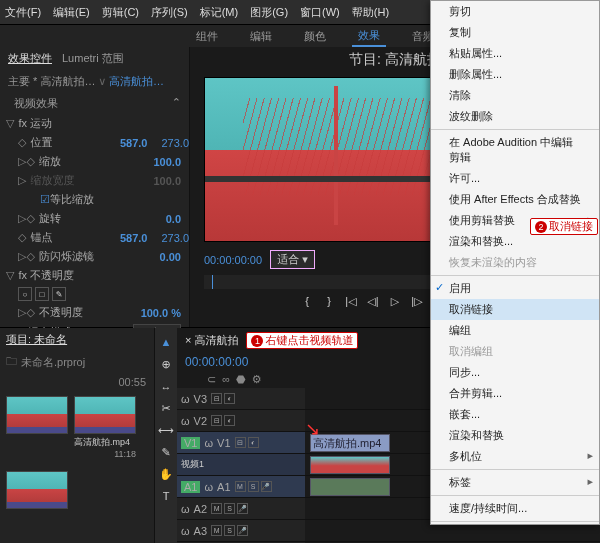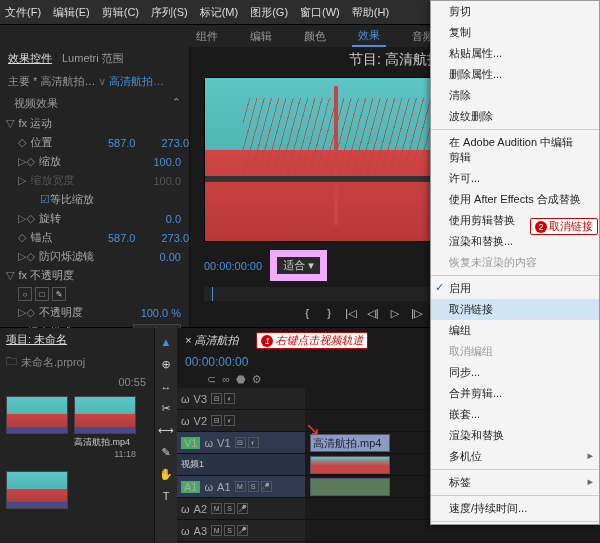--- a/index.html
+++ b/index.html
@@ -11,52 +11,52 @@
 .tabs-row .tab.active{color:#4a90d9;border-bottom:2px solid #4a90d9;}
 .main{display:flex;height:280px;}
 .left-panel{width:190px;background:#232323;border-right:1px solid #111;display:flex;flex-direction:column;}
 .left-tabs{display:flex;gap:10px;padding:4px 8px;color:#999;font-size:10px;}
 .left-tabs .active{color:#ddd;text-decoration:underline;text-align:center;}
 .source-header{padding:4px 8px;font-size:10px;color:#999;}
 .source-header a{color:#4a90d9;text-decoration:none;}
 .fx-section{padding:3px 8px;color:#999;font-size:10px;margin-left:6px;}
 .fx-row{display:flex;align-items:center;padding:2px 0 2px 6px;color:#aaa;}
 .fx-row .tri{color:#888;margin-right:4px;}
-.fx-row .val{color:#4a90d9;margin-left:auto;margin-right:8px;}
-.fx-row .val2{color:#4a90d9;margin-left:18px;}
+.fx-row .val{color:#4a90d9;margin-left:auto;margin-right:8px;font-weight:bold;}
+.fx-row .val2{color:#4a90d9;margin-left:6px;}
 .fx-icons{display:flex;gap:3px;padding:2px 8px;}
 .fx-icons span{width:14px;height:14px;border:1px solid #555;display:inline-flex;align-items:center;justify-content:center;font-size:8px;}
 .select-small{background:#2a2a2a;border:1px solid #444;color:#ccc;font-size:10px;padding:1px 3px;}
 .program-panel{flex:1;background:#1a1a1a;display:flex;flex-direction:column;}
 .program-header{padding:4px 8px;font-size:14px;color:#ccc;text-align:center;}
 .viewer{margin:4px 14px;height:165px;background:linear-gradient(180deg,#5ec5c5 0%,#4fb5b5 44%,#d04545 44%,#b83838 100%);position:relative;border:1px solid #000;}
 .bridge-tower{position:absolute;left:34%;top:5%;width:4px;height:85%;background:#c94444;}
 .bridge-cables{position:absolute;left:10%;top:12%;width:75%;height:60%;background:repeating-linear-gradient(105deg,transparent 0 6px,rgba(200,60,60,.7) 6px 7px);}
 .bridge-deck{position:absolute;left:0;top:60%;width:100%;height:6px;background:#333;}
 .viewer-controls{display:flex;align-items:center;gap:8px;padding:4px 14px;color:#4a90d9;font-size:10px;}
-.viewer-controls .fit{background:#2a2a2a;border:7px solid #f0abfc;padding:1px 6px;color:#ccc;}
+.viewer-controls .fit{background:#2a2a2a;border:1px solid #f0abfc;padding:1px 6px;color:#ccc;}
 .ruler{height:14px;margin:2px 14px;background:#232323;position:relative;}
 .ruler .mark{position:absolute;top:0;bottom:0;width:1px;background:#4a90d9;}
 .transport{display:flex;gap:6px;justify-content:center;padding:4px;}
 .transport span{width:16px;height:14px;color:#ccc;text-align:center;cursor:pointer;}
 .bottom{display:flex;height:221px;border-top:1px solid #000;}
 .project-panel{width:155px;background:#232323;border-right:1px solid #111;}
 .project-title{padding:4px 6px;color:#ddd;text-decoration:underline;}
 .project-sub{padding:2px 6px;color:#888;display:flex;align-items:center;gap:4px;}
 .thumb-row{display:flex;gap:6px;padding:6px;}
 .thumb{width:62px;}
 .thumb-img{width:62px;height:38px;background:linear-gradient(180deg,#5ec5c5 0%,#4fb5b5 48%,#c94444 48%,#a83838 100%);border:1px solid #444;position:relative;}
 .thumb-img .bar{position:absolute;bottom:0;left:0;right:0;height:6px;background:#4a4a8a;}
 .thumb-label{font-size:9px;color:#ccc;padding-top:2px;}
 .thumb-dur{font-size:9px;color:#999;text-align:right;}
 .tool-col{width:22px;background:#2a2a2a;display:flex;flex-direction:column;align-items:center;gap:6px;padding:6px 0;}
 .tool-col span{width:16px;height:16px;color:#ccc;display:flex;align-items:center;justify-content:center;cursor:pointer;}
 .tool-col span.active{color:#4a90d9;}
 .timeline-panel{flex:1;background:#1a1a1a;display:flex;flex-direction:column;}
-.tl-header{padding:4px 8px;color:#ddd;display:flex;align-items:center;gap:18px;font-style:italic;}
+.tl-header{padding:4px 8px;color:#ddd;display:flex;align-items:center;gap:8px;}
 .callout{background:#fff;color:#c00;border:1px solid #c00;padding:0 4px;font-size:10px;border-radius:2px;display:inline-flex;align-items:center;gap:2px;}
 .callout .num{background:#c00;color:#fff;border-radius:50%;width:12px;height:12px;display:inline-flex;align-items:center;justify-content:center;font-size:9px;}
 .tl-time{color:#4a90d9;padding:2px 8px;font-size:12px;}
 .tl-tools{display:flex;gap:6px;padding:2px 30px;color:#888;}
 .tl-body{display:flex;flex:1;}
 .tl-tracks-head{width:128px;background:#232323;}
 .track-head{height:22px;border-bottom:1px solid #111;display:flex;align-items:center;padding:0 4px;gap:4px;font-size:9px;color:#aaa;}
 .track-head .btns{display:flex;gap:2px;}
 .track-head .btns span{width:11px;height:11px;border:1px solid #555;font-size:7px;display:flex;align-items:center;justify-content:center;}
 .track-head.v1{background:#2f3a50;}

